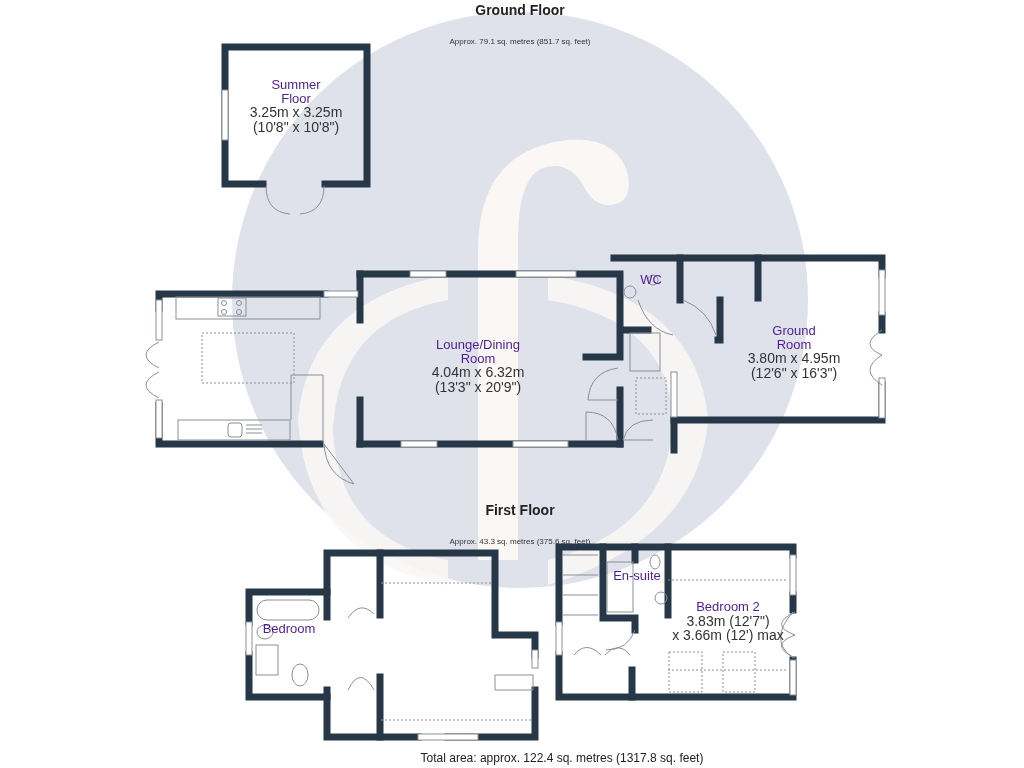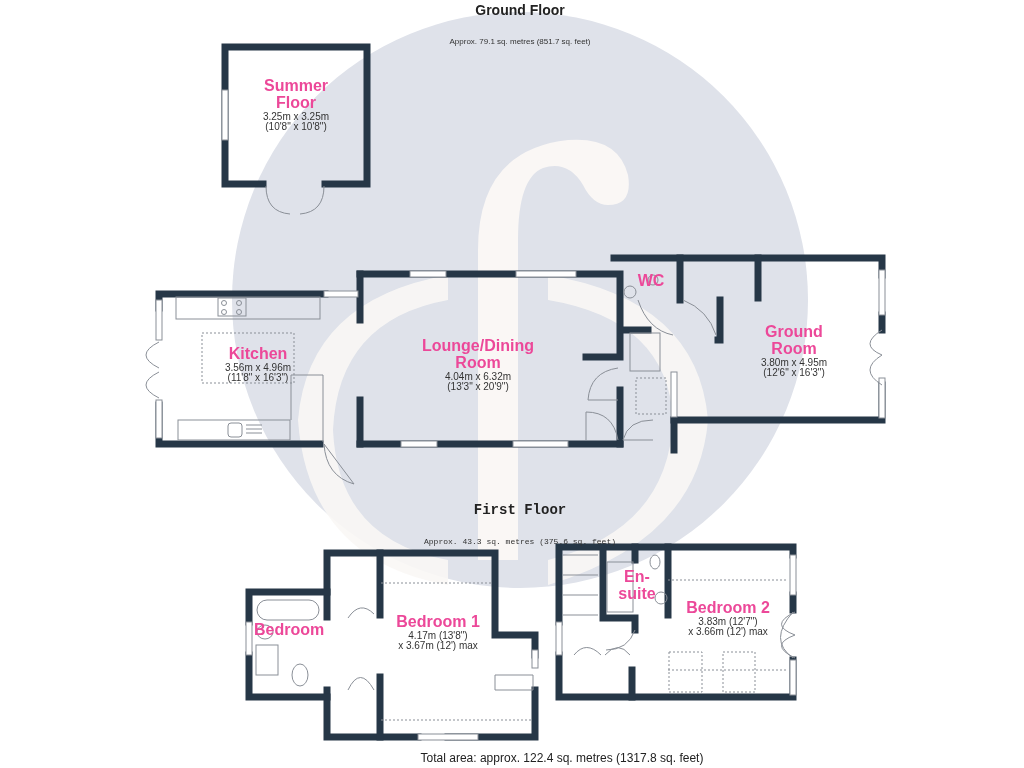--- a/index.html
+++ b/index.html
@@ -1,21 +1,21 @@
 <!DOCTYPE html>
 <html><head>
 <meta charset="utf-8">
 <style>
   html, body { margin:0; padding:0; }
   body { width:1024px; height:768px; background:#ffffff; position:relative; overflow:hidden;
          font-family:"Liberation Sans", sans-serif; color:#1a1a1a; }
   .stage { position:absolute; left:8px; top:0; width:1024px; height:768px; }
   .label { position:absolute; text-align:center; line-height:1.05; }
-  .label .name { font-weight:bold; font-size:16px; color:#ec4899; }
-  .label .dim { font-size:10px; color:#333; }
+  .label .name { font-weight:normal; font-size:13px; color:#4c1d95; }
+  .label .dim { font-size:14px; color:#333; }
   .heading { position:absolute; text-align:center; width:300px; }
   .heading .t { font-weight:bold; font-size:14px; color:#222; }
   .heading .s { font-size:8px; color:#333; margin-top:19px; }
   .total { position:absolute; left:0; width:1024px; top:751px; text-align:center; font-size:12px; color:#222;padding-left:42px; }
 </style>
 </head>
 <body>
 
 <div class="stage">
 
@@ -148,60 +148,50 @@
       <path d="M660 580 L780 580 M660 670 L780 670" stroke-dasharray="2,2"></path>
       <path d="M487 675 L525 675 L525 690 L487 690 Z"></path>
       <path d="M555 555 L590 555 M555 575 L590 575 M555 595 L590 595 M555 615 L590 615"></path>
     </g>
   </svg>
 
   <div class="heading" style="left:362px; top:2px;">
     <div class="t">Ground Floor</div>
     <div class="s">Approx. 79.1 sq. metres (851.7 sq. feet)</div>
   </div>
-  <div class="heading" style="left:362px; top:502px;font-family:Liberation Mono, monospace;">
+  <div class="heading" style="left:362px; top:502px;">
     <div class="t">First Floor</div>
     <div class="s">Approx. 43.3 sq. metres (375.6 sq. feet)</div>
   </div>
 
   <div class="label" style="left:228px; top:78px; width:120px;">
     <div class="name">Summer</div>
     <div class="name">Floor</div>
     <div class="dim">3.25m x 3.25m</div>
     <div class="dim">(10'8" x 10'8")</div>
   </div>
-  <div class="label" style="left:190px; top:346px; width:120px;">
-    <div class="name">Kitchen</div>
-    <div class="dim">3.56m x 4.96m</div>
-    <div class="dim">(11'8" x 16'3")</div>
-  </div>
   <div class="label" style="left:410px; top:338px; width:120px;">
     <div class="name">Lounge/Dining</div>
     <div class="name">Room</div>
     <div class="dim">4.04m x 6.32m</div>
     <div class="dim">(13'3" x 20'9")</div>
   </div>
   <div class="label" style="left:628px; top:273px; width:30px;">
     <div class="name">WC</div>
   </div>
   <div class="label" style="left:726px; top:324px; width:120px;">
     <div class="name">Ground</div>
     <div class="name">Room</div>
     <div class="dim">3.80m x 4.95m</div>
     <div class="dim">(12'6" x 16'3")</div>
   </div>
 
   <div class="label" style="left:246px; top:622px; width:70px;">
     <div class="name">Bedroom</div>
   </div>
-  <div class="label" style="left:370px; top:614px; width:120px;">
-    <div class="name">Bedroom 1</div>
-    <div class="dim">4.17m (13'8")</div>
-    <div class="dim">x 3.67m (12') max</div>
-  </div>
   <div class="label" style="left:598px; top:569px; width:62px;">
     <div class="name">En-suite</div>
   </div>
   <div class="label" style="left:660px; top:600px; width:120px;">
     <div class="name">Bedroom 2</div>
     <div class="dim">3.83m (12'7")</div>
     <div class="dim">x 3.66m (12') max</div>
   </div>
 
   <div class="total">Total area: approx. 122.4 sq. metres (1317.8 sq. feet)</div>

